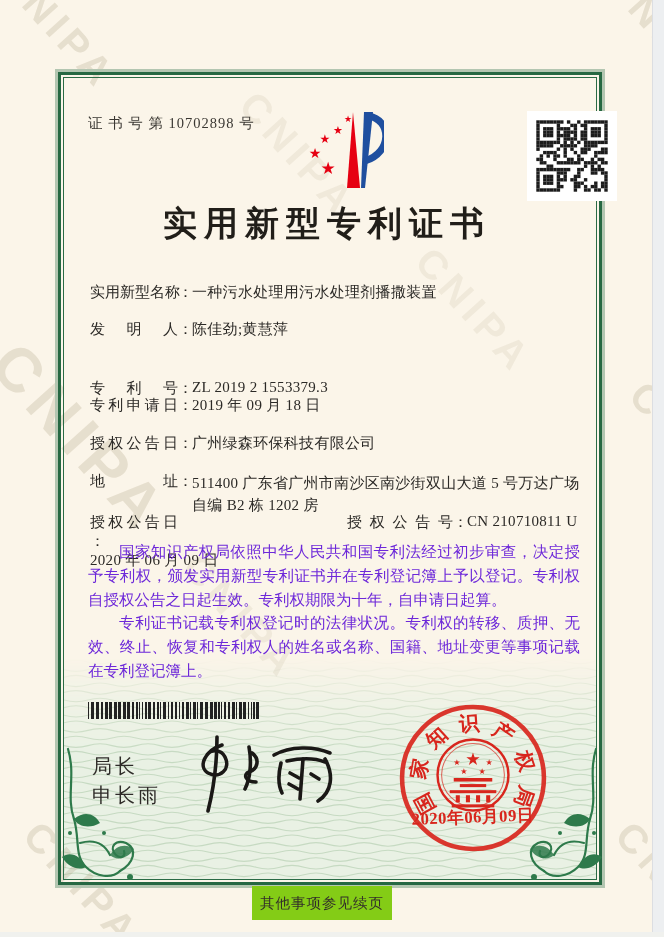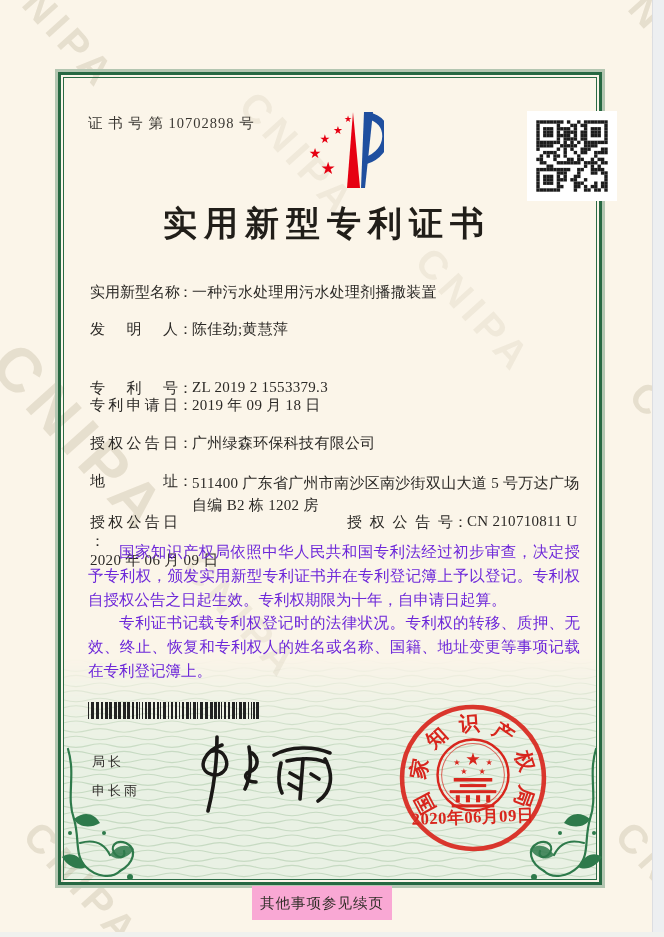--- a/index.html
+++ b/index.html
@@ -32,31 +32,31 @@
   .row .col{width:14px;flex:none;}
   .row .val{letter-spacing:.3px;}
   .row .val div{line-height:22px;}
   .row .pair2{position:absolute;left:257px;top:0;display:flex;}
   .row .lab2{width:106px;text-align:justify;text-align-last:justify;flex:none;}
   .bodytext{position:absolute;left:88px;top:540px;width:492px;font-size:15.5px;line-height:23.8px;
             color:#6d28d9;text-align:justify;z-index:3;}
   .bodytext p{margin:0;text-indent:2em;}
   .barcode{position:absolute;left:88px;top:702px;z-index:3;}
   .signer{position:absolute;left:92px;z-index:3;font-family:Liberation Sans, sans-serif;
-          font-size:13px;letter-spacing:3px;color:#2e2b28;}
+          font-size:20px;letter-spacing:3px;color:#2e2b28;}
   .signer.t1{top:753px;} .signer.t2{top:782px;}
   .sig{position:absolute;left:186px;top:731px;z-index:3;}
   .seal{position:absolute;left:397px;top:702px;z-index:5;}
   .seal-ch{font-size:20px;font-weight:bold;fill:#d8261d;text-anchor:middle;dominant-baseline:central;
            font-family:"Liberation Serif",serif;}
   .seal-date{font-size:16.5px;font-weight:bold;fill:#d8261d;text-anchor:middle;letter-spacing:.5px;
              font-family:"Liberation Serif",serif;}
   .pageinfo{position:absolute;left:58px;width:538px;top:851px;text-align:center;font-size:13px;
             color:#33302b;z-index:3;}
-  .cont{position:absolute;left:252px;top:886px;width:140px;height:34px;background:#f9a8d4;z-index:3;
+  .cont{position:absolute;left:252px;top:886px;width:140px;height:34px;background:#84cc16;z-index:3;
         text-align:center;line-height:34px;font-size:14.5px;letter-spacing:1px;color:#332f2a;}
   .edge-r{position:absolute;right:0;top:0;width:11px;height:100%;background:#edeff1;
           border-left:1px solid #dcdee2;z-index:6;}
   .edge-b{position:absolute;left:0;bottom:0;width:100%;height:5px;background:#f0f1ee;z-index:6;}
 </style>
 </head>
 <body>
 
 <div class="page">
 

